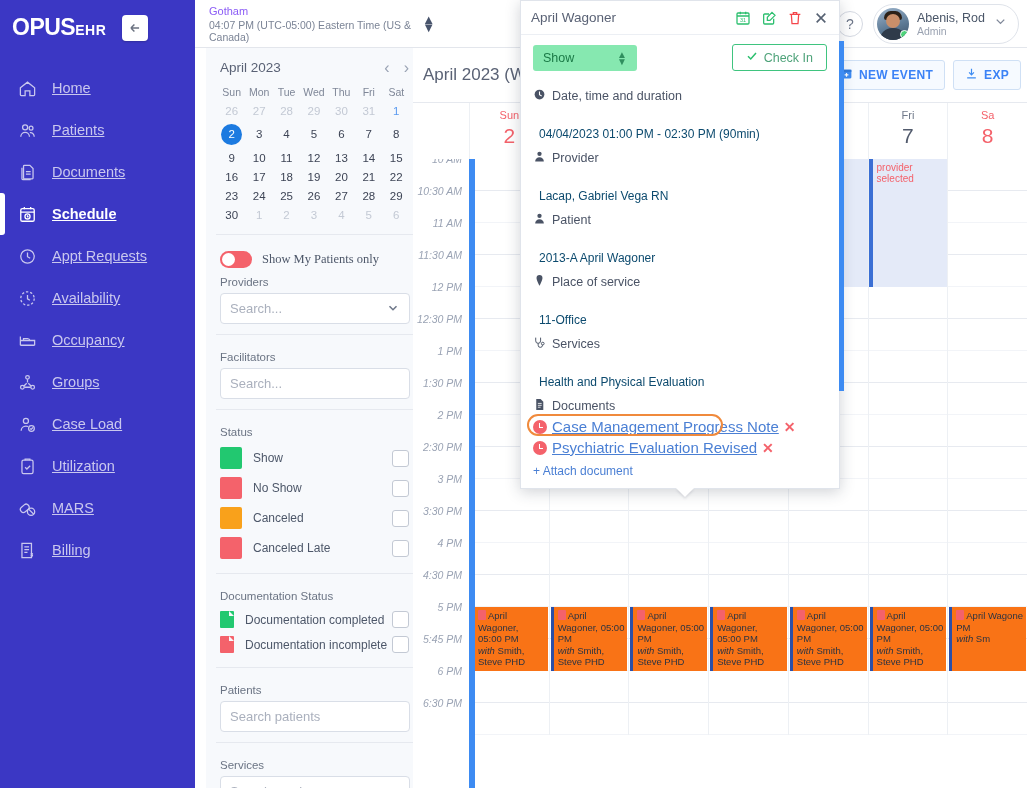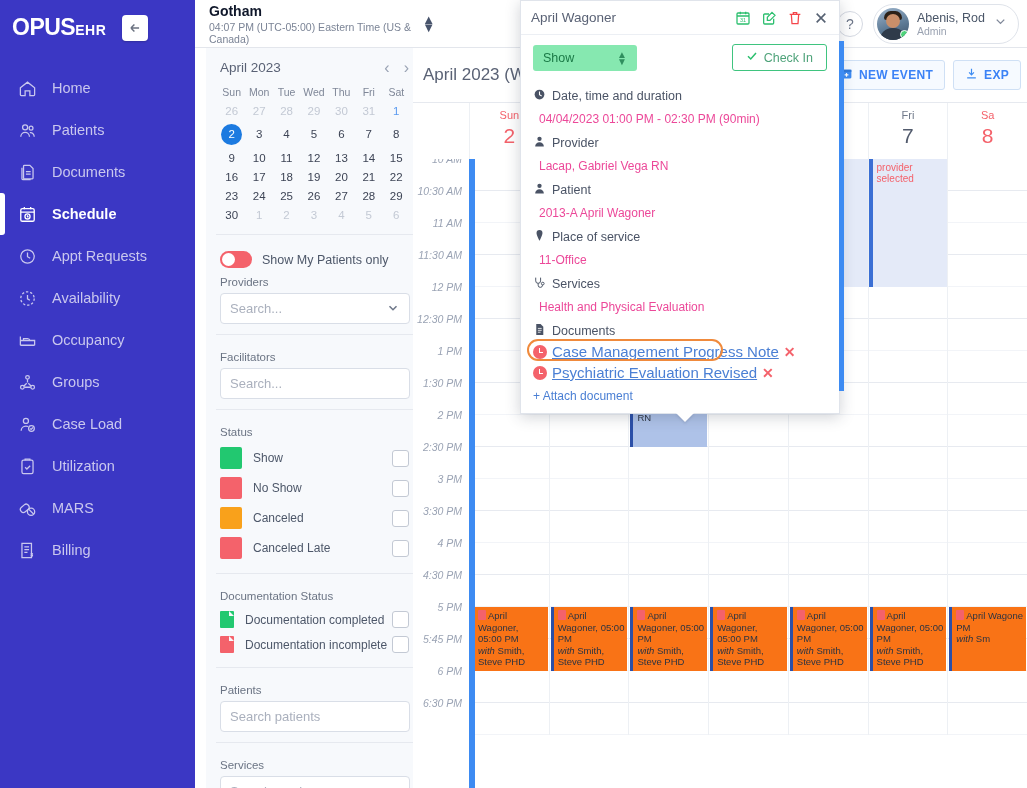--- a/index.html
+++ b/index.html
@@ -25,35 +25,35 @@
     box-shadow: 0 1px 2px rgba(0,0,0,.2);
   }
   .collapse-btn svg { width: 14px; height: 14px; }
   .nav { margin-top: 16px; }
   .nav-item {
     display: flex; align-items: center; height: 42px; padding-left: 18px;
     color: #c9c7ee; font-size: 14.5px; cursor: pointer; position: relative;
   }
   .nav-item .ic { width: 26px; height: 22px; flex: none; display: flex; align-items: center; }
   .nav-item .ic svg { width: 19px; height: 19px; }
-  .nav-item .lbl { margin-left: 8px; }
+  .nav-item .lbl { margin-left: 8px; text-decoration: underline; }
   .nav-item.active { color: #fff; font-weight: bold; }
   .nav-item.active::before {
     content:""; position: absolute; left: 0; top: 0; bottom: 0; width: 5px;
     background: #fff; border-radius: 0 3px 3px 0;
   }
 
   
   #header {
     position: absolute; left: 195px; top: 0; width: 832px; height: 48px;
     background: #fff; border-bottom: 1px solid #e3e6ec;
     display: flex; align-items: center;
   }
   .loc-box { display: flex; align-items: center; padding-left: 14px; width: 240px; }
-  .loc-name { font-size: 14px; font-weight: bold; color: #0f172a; }
+  .loc-name { font-size: 11px; font-weight: normal; color: #8b5cf6; }
   .loc-tz { font-size: 10.5px; color: #7b8496; margin-top: 2px; }
   .updown { margin-left: auto; color: #47536b; font-size: 13px; line-height: 8px; }
   .header-right { margin-left: auto; display: flex; align-items: center; padding-right: 8px; }
   .help-btn {
     width: 26px; height: 26px; border-radius: 50%; border: 1px solid #d5d9e2;
     color: #6d7689; font-size: 14px; display: flex; align-items: center;
     justify-content: center; cursor: pointer; margin-right: 10px; background:#fff;
   }
   .user-chip {
     display: flex; align-items: center; border: 1px solid #dfe3ea;
@@ -96,21 +96,21 @@
   table.mini td.sel span {
     display: inline-block; width: 21px; height: 21px; line-height: 21px;
     border-radius: 50%; background: #1c7ae0; color: #fff;
   }
   .hr { height: 1px; background: #e6e9ef; margin: 10px 10px; }
   .toggle-row { display: flex; align-items: center; padding: 6px 14px 2px 14px; }
   .toggle {
     width: 32px; height: 17px; border-radius: 9px; background: #f4626b; position: relative; cursor: pointer; flex:none;
   }
   .toggle .knob { position: absolute; left: 2px; top: 2px; width: 13px; height: 13px; border-radius: 50%; background: #fff; }
-  .toggle-lbl { font-size: 12.5px; color: #4d5769; margin-left: 10px; }
+  .toggle-lbl { font-size: 12.5px; color: #4d5769; margin-left: 10px; font-family: Liberation Serif, serif; }
   .fl { padding: 6px 14px 0 14px; }
   .fl-label { font-size: 11.5px; color: #6b7484; margin-bottom: 5px; }
   .fl-input {
     width: 190px; height: 31px; border: 1px solid #d9dee7; border-radius: 4px;
     background: #fff; display: flex; align-items: center; padding: 0 9px;
     font-size: 13px; color: #aab0bd; cursor: text;
   }
   .fl-input .cv { margin-left: auto; color: #6e7789; font-size: 11px; }
   .st-row { display: flex; align-items: center; padding: 4px 14px; }
   .sw { width: 22px; height: 22px; border-radius: 2px; flex: none; }
@@ -177,21 +177,21 @@
     width: 104px; font-size: 12.5px; display: flex; align-items: center; padding: 0 10px; cursor: pointer;
   }
   .sel-show .ud { margin-left: auto; font-size: 10px; line-height: 7px; color:#2f8f5e; }
   .checkin {
     margin-left: auto; height: 27px; border: 1px solid #3fc47f; border-radius: 3px; background: #fff;
     color: #4fa37a; font-size: 12.5px; display: flex; align-items: center; gap: 6px; padding: 0 13px; cursor: pointer;
   }
   .pop-body { padding: 2px 12px 10px 12px; }
   .fld-h { display: flex; align-items: center; gap: 6px; font-size: 12.5px; color: #4a5365; margin-top: 9px; }
   .fld-h svg { width: 13px; height: 13px; flex:none; }
-  .fld-v { font-size: 12px; color: #ec4899; margin: 8px 0 0 6px; }
+  .fld-v { font-size: 12px; color: #0c4a6e; margin: 23px 0 0 6px; }
   .doc-row { display: flex; align-items: center; gap: 5px; margin-top: 4px; position: relative; }
   .clock-ic { width: 14px; height: 14px; border-radius: 50%; background: #f4626b; position: relative; flex:none;}
   .clock-ic::after { content:""; position:absolute; left:6px; top:3px; width:1.4px; height:5px; background:#fff;}
   .clock-ic::before { content:""; position:absolute; left:6px; top:7px; width:4px; height:1.4px; background:#fff;}
   .doc-link { font-size: 15px; color: #4a7fd4; text-decoration: underline; cursor: pointer; }
   .xdel { color: #f4626b; font-size: 14px; font-weight: bold; cursor: pointer; line-height: 10px;}
   .attach { font-size: 12px; color: #4a7fd4; margin-top: 8px; cursor: pointer; }
   .hl-ring {
     position: absolute; left: -6px; top: -4px; width: 196px; height: 22px;
     border: 2px solid #f08a3c; border-radius: 12px; pointer-events: none;

